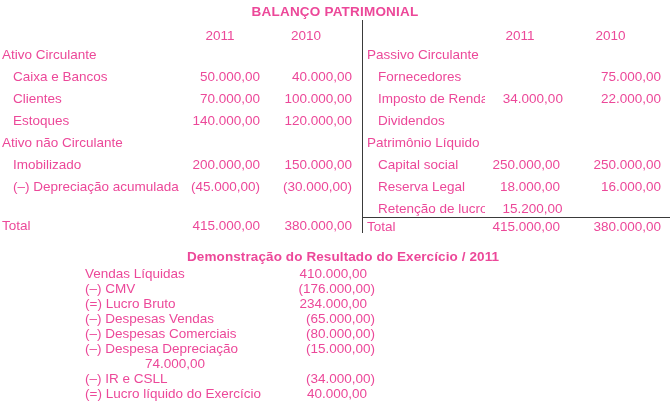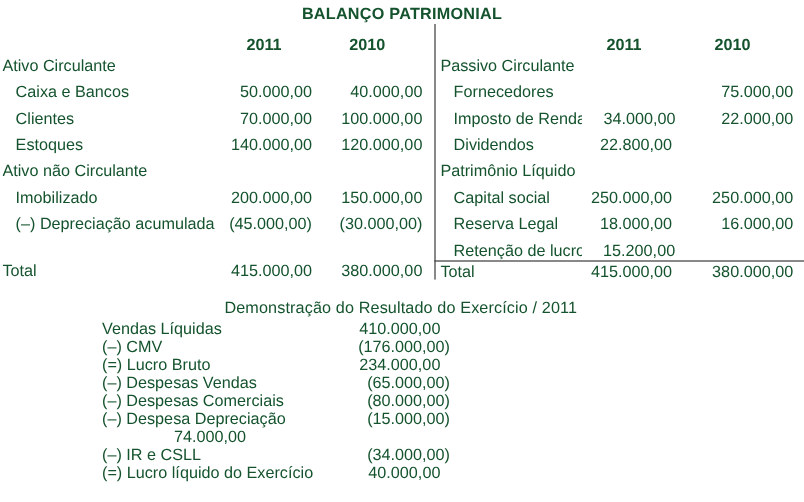--- a/index.html
+++ b/index.html
@@ -1,43 +1,43 @@
 <!DOCTYPE html>
 <html><head>
 <meta charset="utf-8">
 <style>
   html,body{margin:0;padding:0;background:#ffffff;}
   .page{
     position:relative;width:670px;height:418px;background:#ffffff;overflow:hidden;
-    font-family:"Liberation Sans",sans-serif;font-size:13.5px;color:#14532d;
+    font-family:"Liberation Sans",sans-serif;font-size:13.5px;color:#ec4899;
   }
   
   .bs-title{
     position:absolute;top:4px;left:0;width:100%;text-align:center;
     font-weight:bold;letter-spacing:.2px;
   }
   .bs-half{position:absolute;top:27px;}
   .bs-half.left{left:0;width:362px;}
   .bs-half.right{left:362px;width:308px;}
   .bs-row{display:flex;align-items:flex-start;height:22px;line-height:15px;padding:1px 10px 0 2px;box-sizing:border-box;}
   .right .bs-row{padding:1px 9px 0 5px;}
-  .bs-head{height:19px;font-weight:bold;align-items:center;}
+  .bs-head{height:19px;font-weight:normal;}
   .bs-rows .bs-row:nth-child(8),
   .bs-rows .bs-row:nth-child(9){height:17px;}
   .bs-label{flex:1 1 auto;white-space:nowrap;overflow:hidden;}
   .indent .bs-label{padding-left:11px;}
   .bs-v1{width:80px;text-align:right;white-space:nowrap;}
   .bs-v2{width:92px;text-align:right;white-space:nowrap;}
   .right .bs-v2{width:101px;}
   .bs-head .bs-v1,.bs-head .bs-v2{text-align:center;}
   .rule-above{border-top:1px solid #3a3a3a;}
   .vline{position:absolute;left:362px;top:20px;width:1px;height:213px;background:#3a3a3a;}
   
   .dre{position:absolute;left:0;top:246px;width:670px;}
-  .dre-title{font-weight:normal;margin-left:187px;padding-top:3px;height:17px;letter-spacing:.1px;}
+  .dre-title{font-weight:bold;margin-left:187px;padding-top:3px;height:17px;letter-spacing:.1px;}
   .dre-row{display:flex;height:15px;line-height:15px;margin-left:85px;width:290px;gap:22px;}
   .dre-label{flex:1 1 auto;white-space:nowrap;}
   .dre-value{width:120px;text-align:right;white-space:nowrap;}
   .dre-value.no-paren{padding-right:8px;}
 </style>
 </head>
 <body>
 
 <div class="page">
 
@@ -114,21 +114,20 @@
     <span class="bs-label">Fornecedores</span>
     <span class="bs-v1">75.000,00</span>
   </div>
         <div class="bs-row indent">
     <span class="bs-label">Imposto de Renda</span>
     <span class="bs-v1">34.000,00</span>
     <span class="bs-v2">22.000,00</span>
   </div>
         <div class="bs-row indent">
     <span class="bs-label">Dividendos</span>
-    <span class="bs-v1">22.800,00</span>
     <span class="bs-v2"></span>
   </div>
         <div class="bs-row">
     <span class="bs-label">Patrimônio Líquido</span>
     <span class="bs-v1"></span>
     <span class="bs-v2"></span>
   </div>
         <div class="bs-row indent">
     <span class="bs-label">Capital social</span>
     <span class="bs-v1">250.000,00</span>

